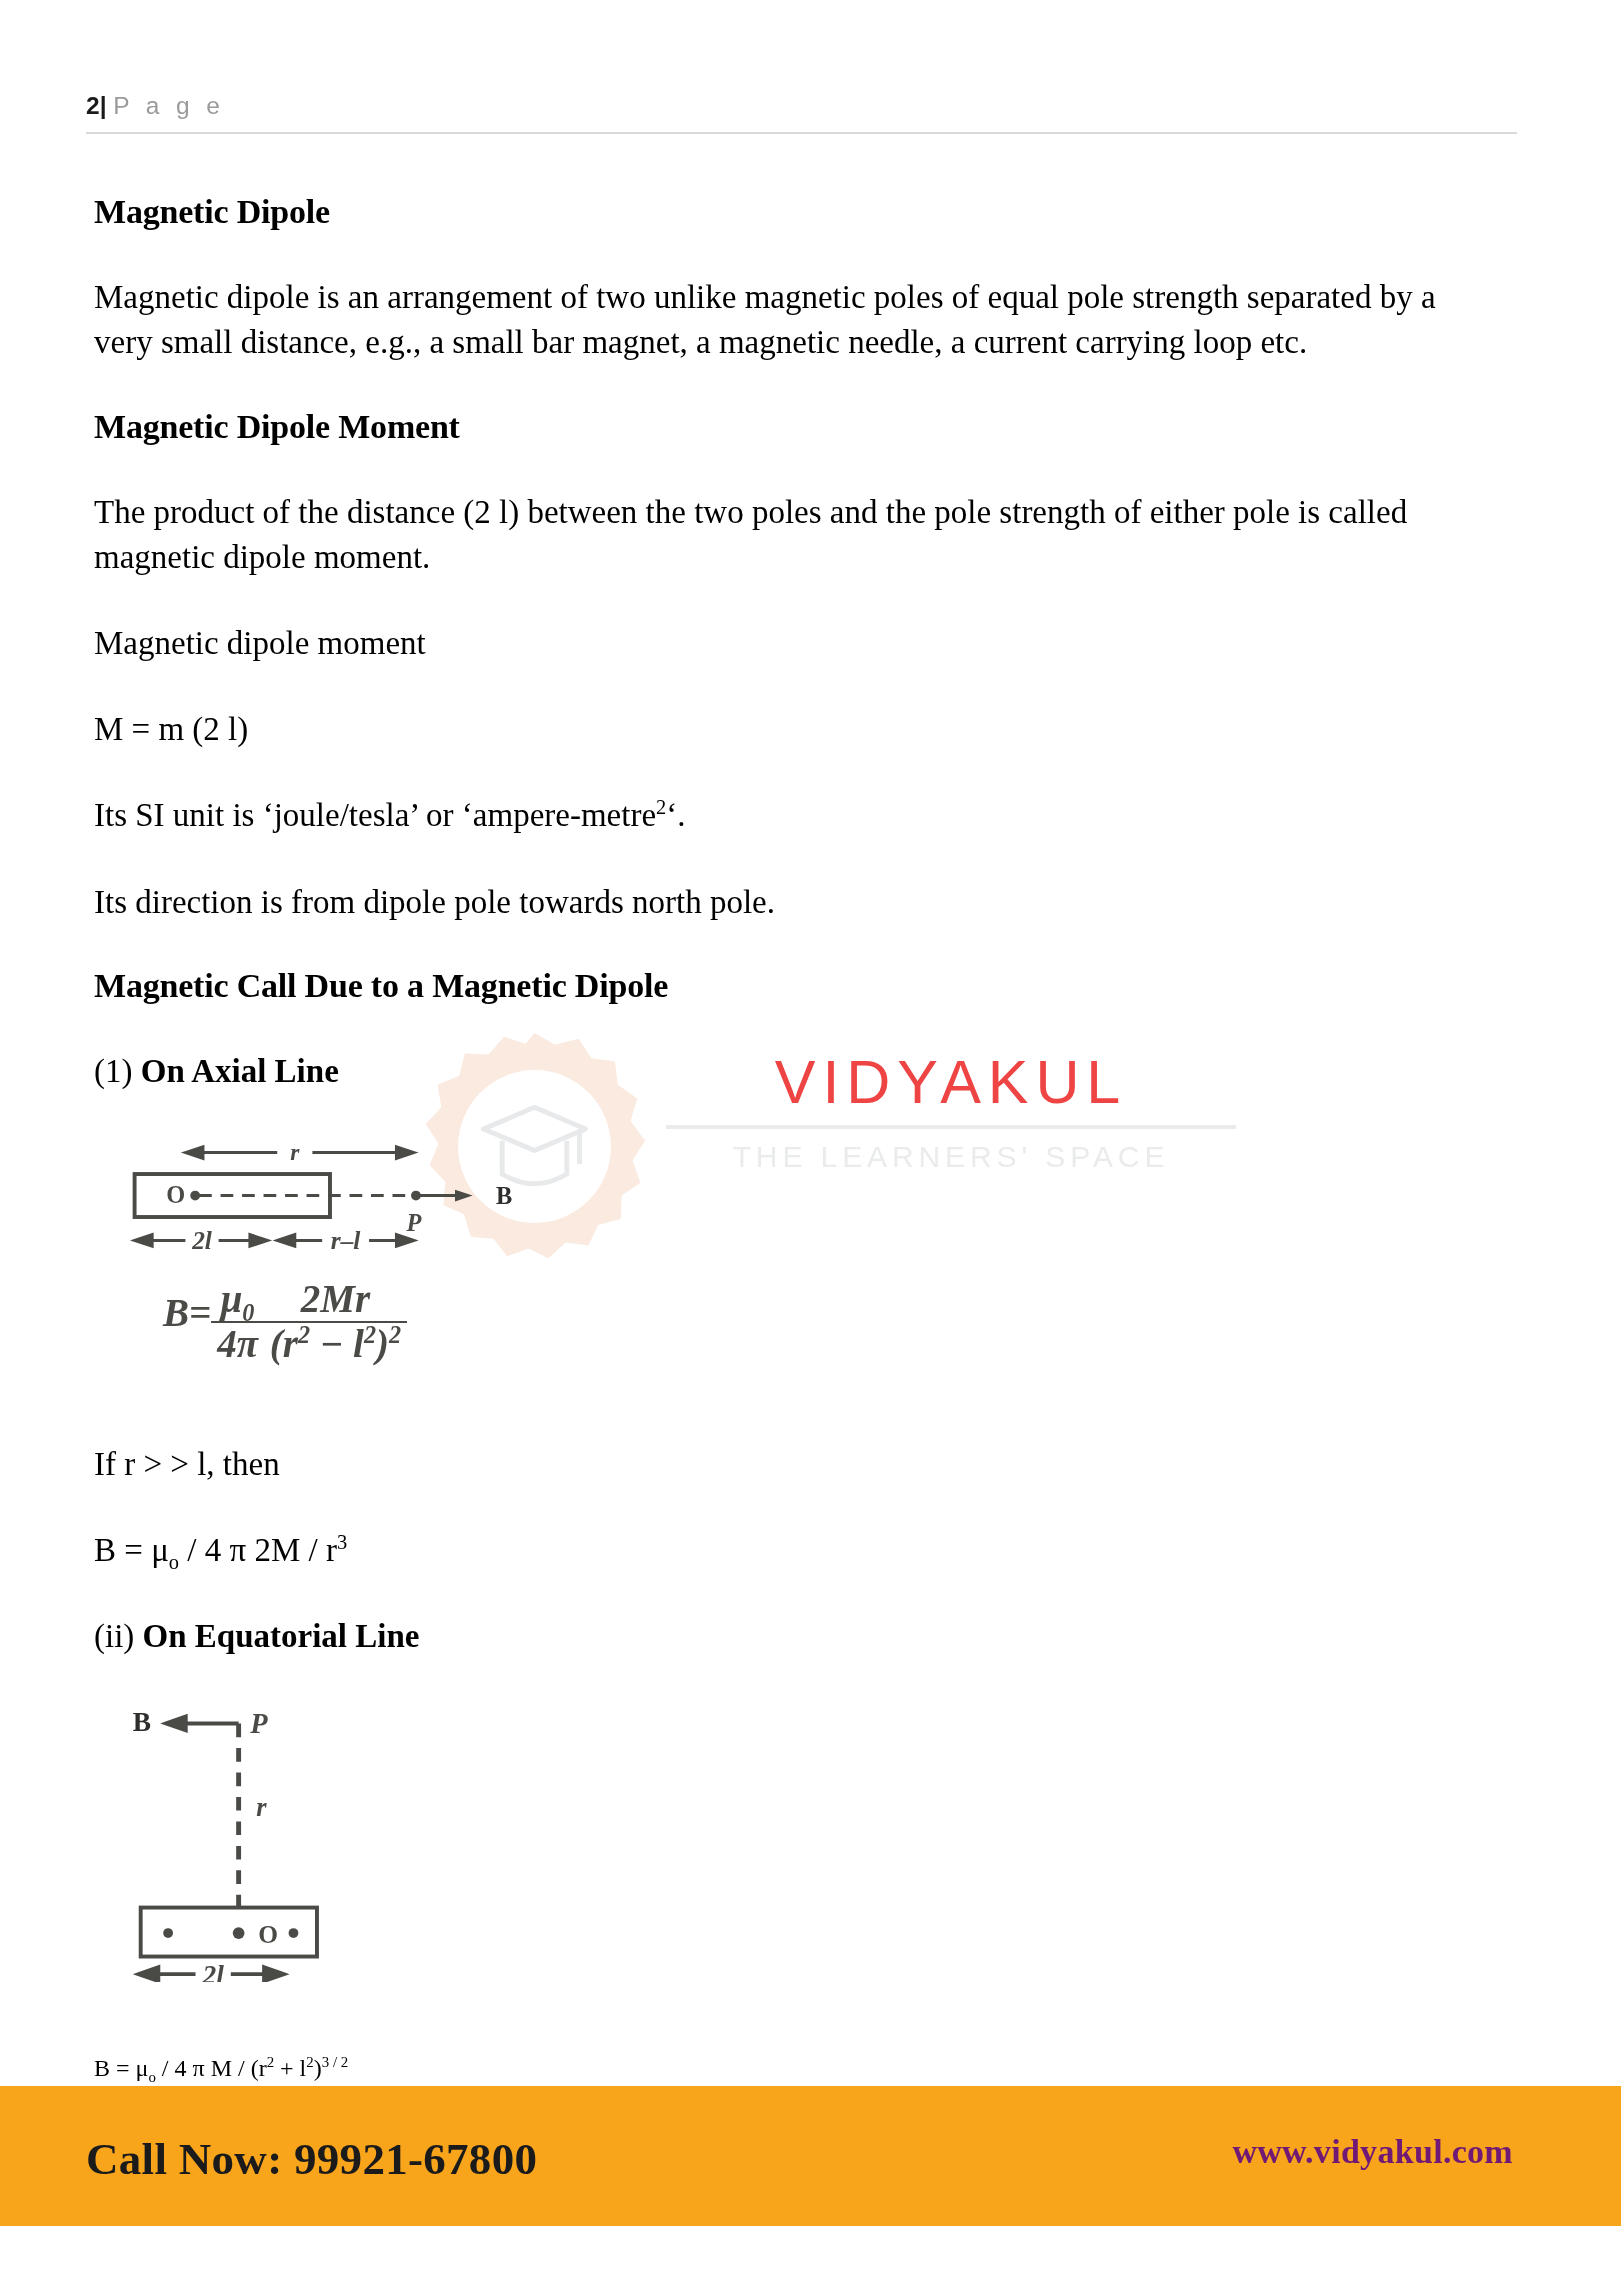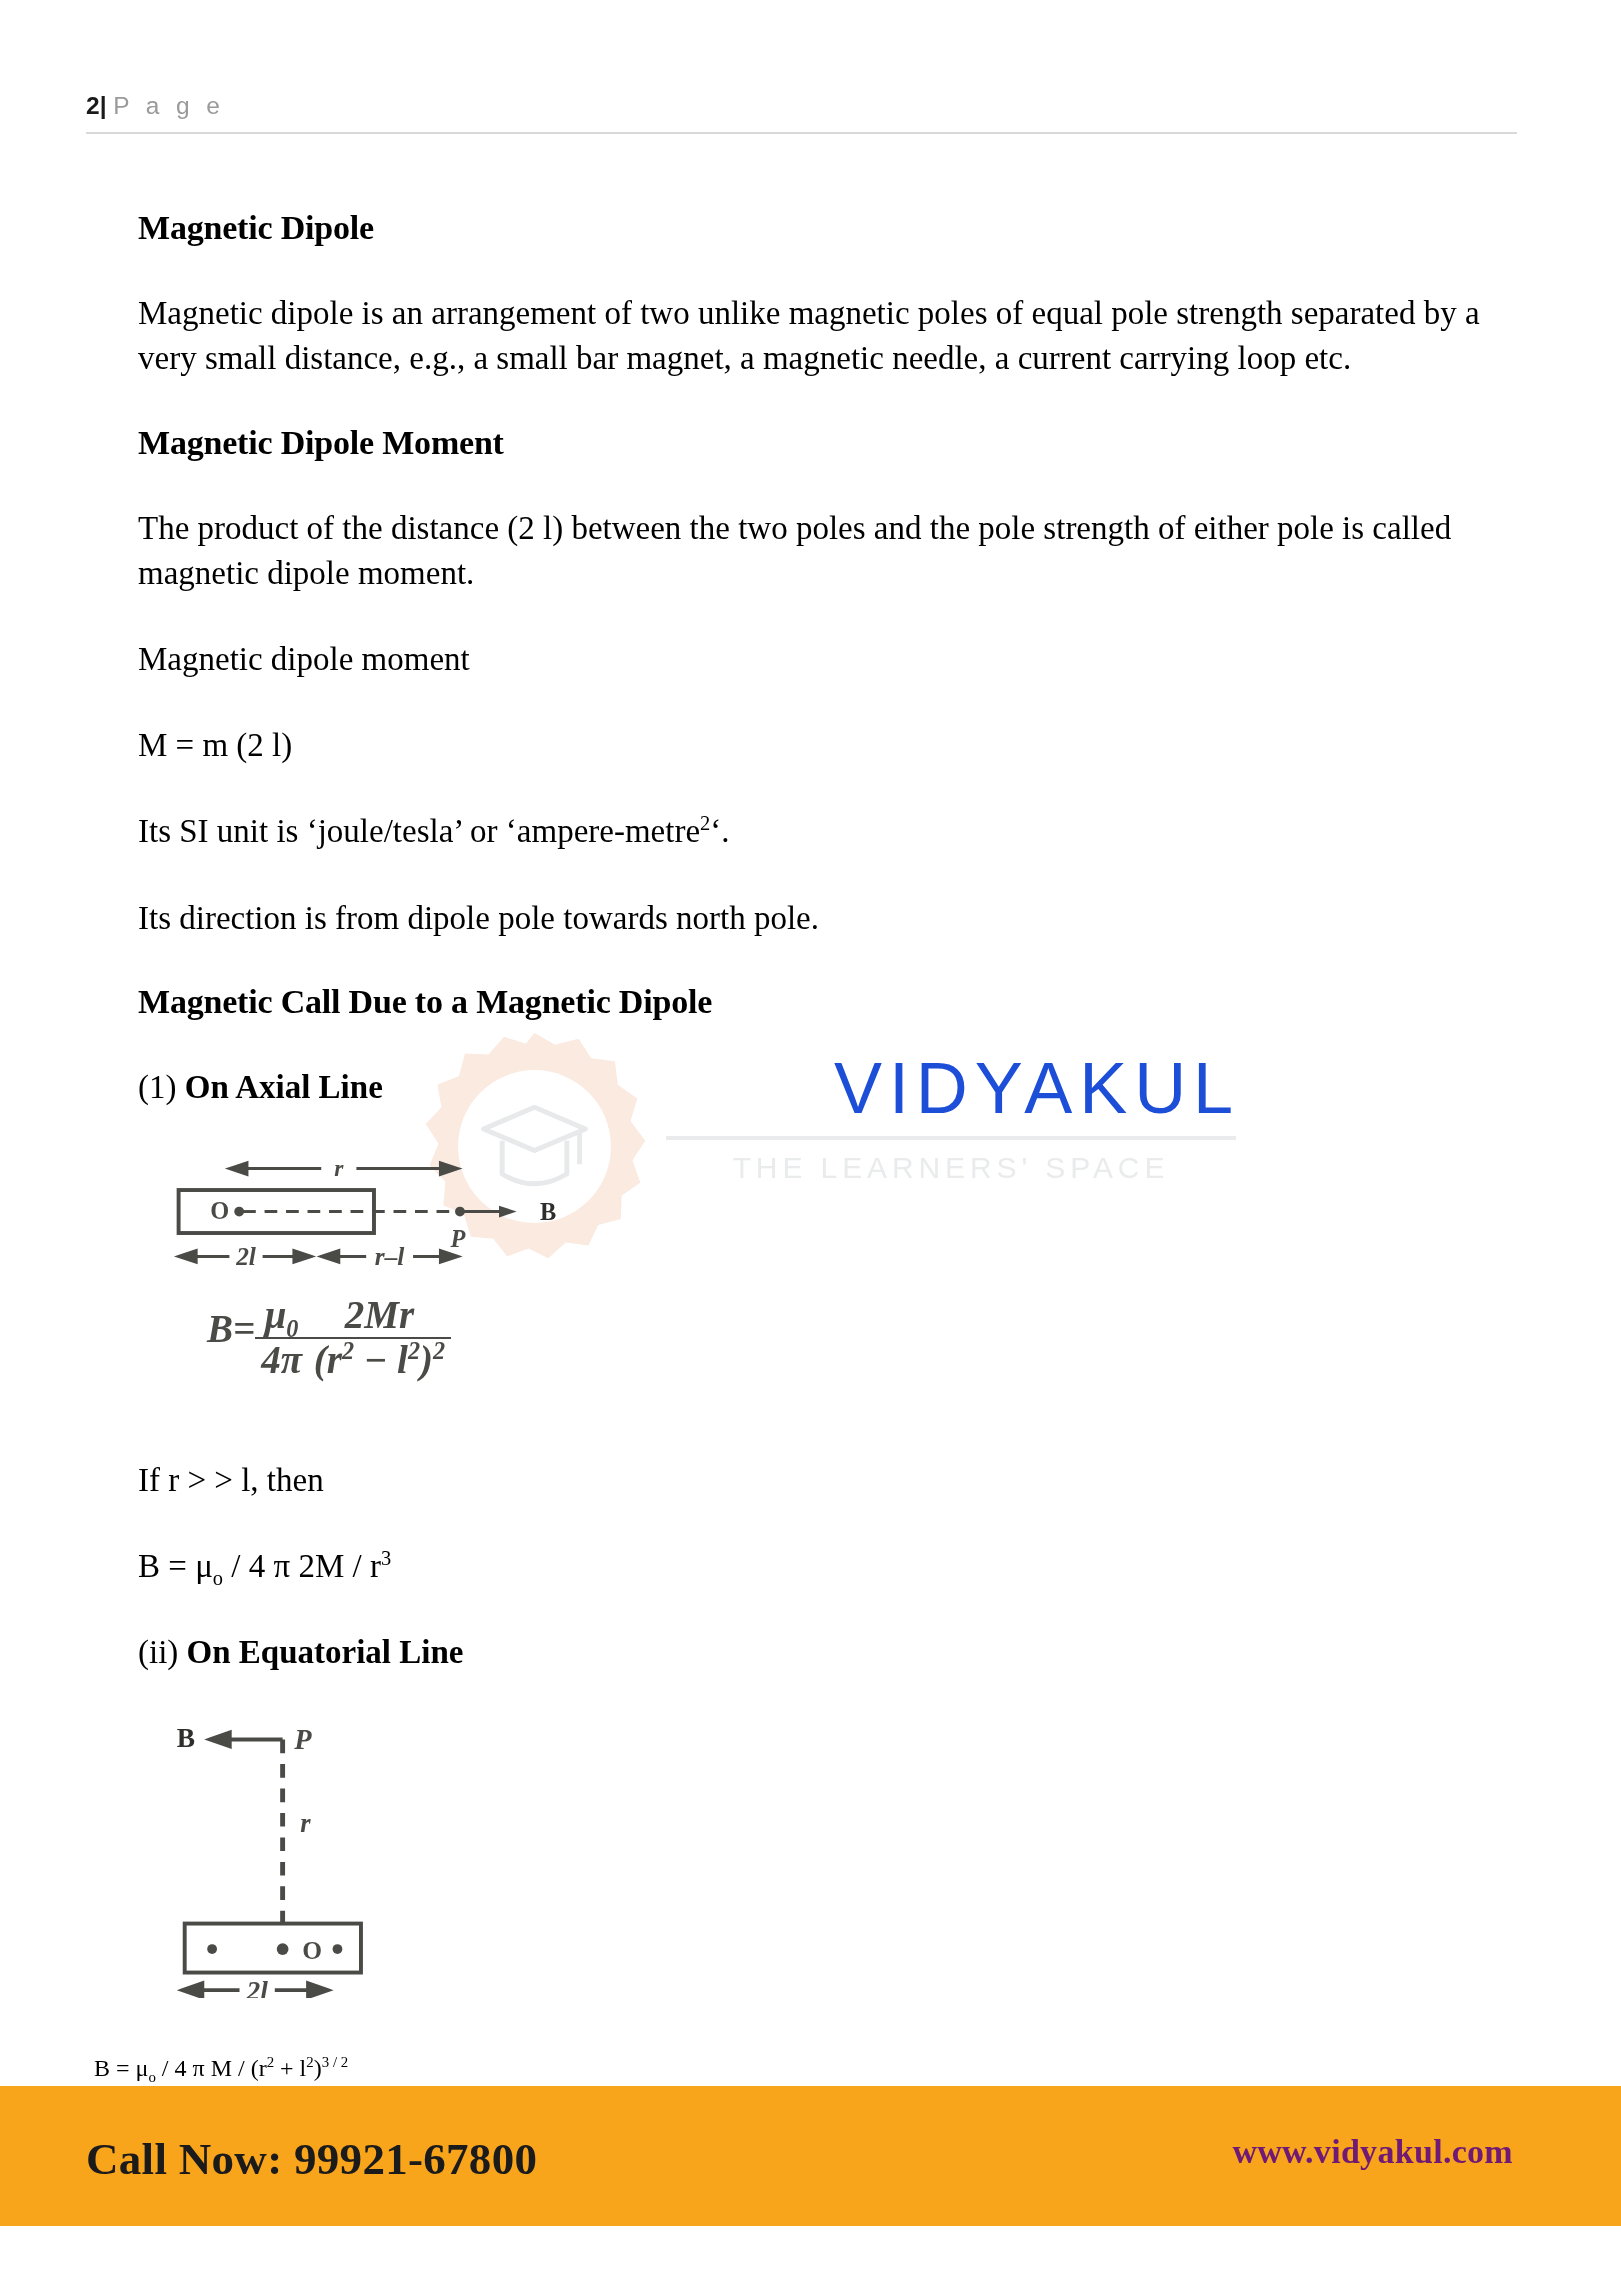--- a/index.html
+++ b/index.html
@@ -70,47 +70,45 @@
   }
   .wm-text {
     position: absolute;
     left: 270px;
     top: 33px;
     width: 578px;
     text-align: center;
   }
   .wm-title {
     font-family: "Liberation Sans", "DejaVu Sans", sans-serif;
-    font-size: 72px;
+    font-size: 61px;
     letter-spacing: 6.9px;
-    color: #1d4ed8;
+    color: #ef4444;
     line-height: 1;
     font-weight: 400;
-    text-align: right;
   }
   .wm-rule {
     height: 3.9px;
     background: #e9ebec;
     margin: 11.8px 3.9px 13.7px 3.9px;
   }
   .wm-sub {
     font-family: "Liberation Sans", "DejaVu Sans", sans-serif;
     font-size: 30px;
     letter-spacing: 4.9px;
     color: #e9ebec;
     line-height: 1;
   }
 
   
   .content {
     position: absolute;
     left: 94px;
-    top: 208px;
+    top: 192px;
     width: 1392px;
-    margin-left: 44px;
   }
   .h-sec {
     font-size: 34px;
     font-weight: bold;
     line-height: 1.18;
     margin: 0 0 43px 0;
     letter-spacing: -0.2px;
   }
   .para {
     font-size: 33px;

